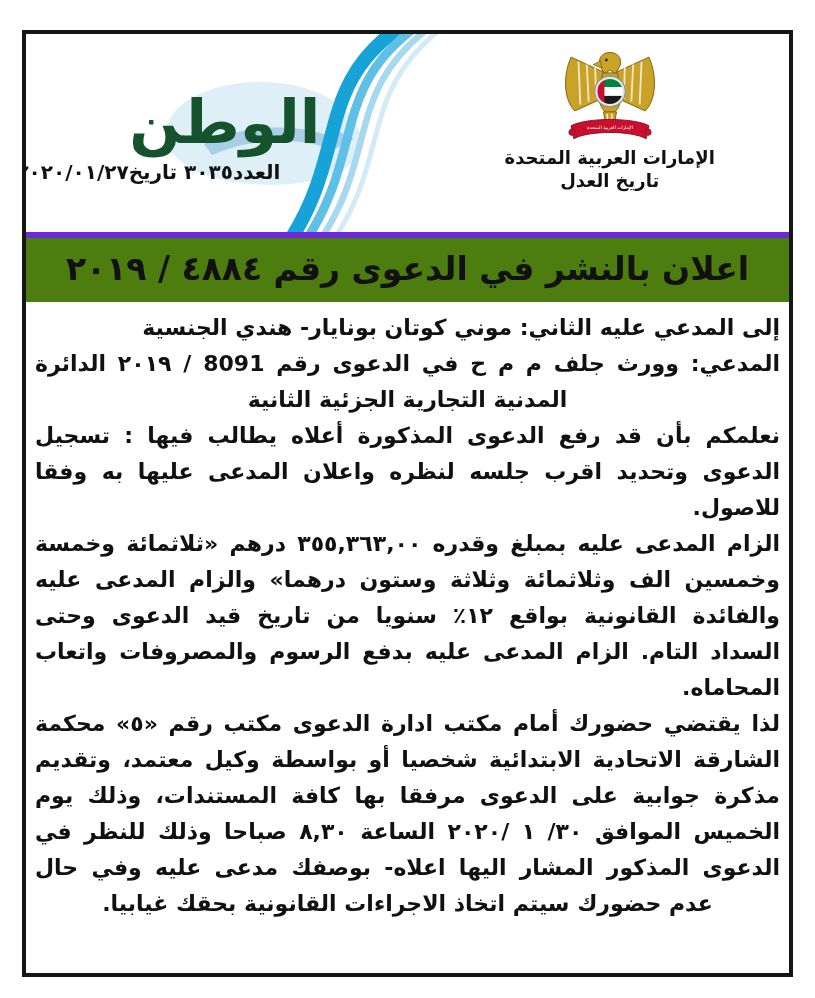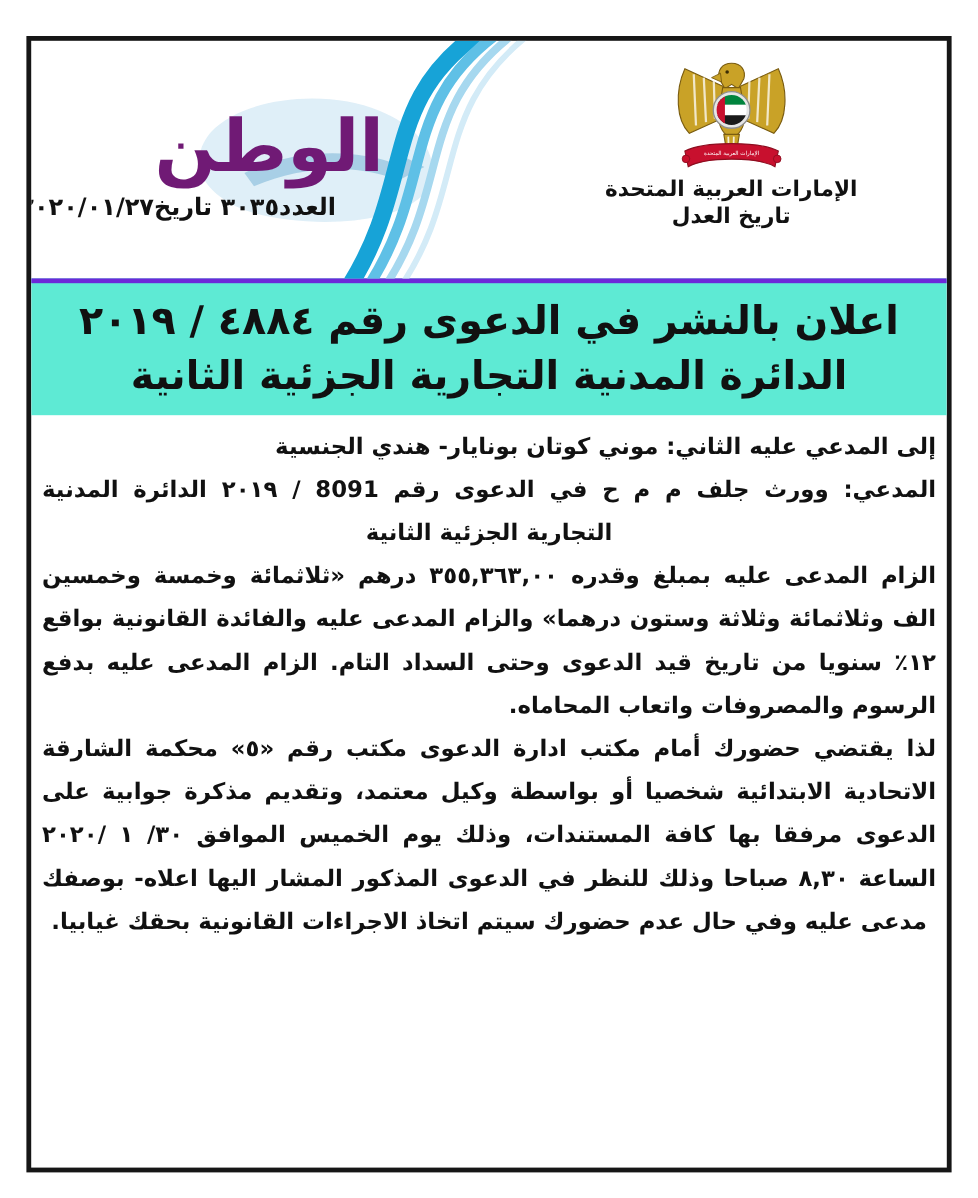--- a/index.html
+++ b/index.html
@@ -22,39 +22,39 @@
     width:47%;text-align:center;padding-top:14px;position:relative;z-index:2;
   }
   .authority-block .emblem{display:block;margin:2px auto 2px;}
   .authority-line{font-weight:bold;font-size:18px;line-height:23px;}
   .masthead-block{
     width:53%;position:relative;text-align:center;z-index:1;
   }
   .newspaper-logo{
     position:absolute;right:110px;left:120px;top:58px;
     font-size:60px;font-weight:bold;letter-spacing:0;line-height:1;
-    color:#701a75;z-index:3;
+    color:#14532d;z-index:3;
   }
   .issue-line{
     position:absolute;right:150px;left:70px;top:126px;
     font-size:20px;font-weight:bold;z-index:3;white-space:nowrap;
   }
   .swoosh-wrap{position:absolute;left:228px;top:-4px;width:205px;height:206px;z-index:2;pointer-events:none;}
   .watermark-wrap{position:absolute;left:120px;top:34px;width:240px;height:130px;z-index:0;opacity:.75;pointer-events:none;}
   
   .title-band{
-    background:#5eead4;text-align:center;
-    padding:8px 6px 10px;border-top:4px solid #6d28d9;
+    background:#4d7c0f;text-align:center;
+    padding:8px 6px 10px;border-top:6px solid #6d28d9;
   }
   .title-line1{font-size:33px;font-weight:bold;line-height:46px;white-space:nowrap;}
   .title-line2{font-size:33px;font-weight:bold;line-height:46px;white-space:nowrap;}
   
   .body-text{
     padding:8px 9px 0;
-    font-size:19px;font-weight:bold;line-height:36px;
+    font-size:22px;font-weight:bold;line-height:36px;
   }
   .body-text p{margin:0;text-align:justify;}
   p.center-last{text-align-last:center;}
 </style>
 </head>
 <body>
 
 <div class="ad-frame">
 
   <div class="top-section">
@@ -117,23 +117,23 @@
         </svg>
       </div>
       <div class="newspaper-logo">الوطن</div>
       <div class="issue-line">العدد٣٠٣٥ تاريخ٢٠٢٠/٠١/٢٧م</div>
     </div>
 
   </div>
 
   <div class="title-band">
     <div class="title-line1">اعلان بالنشر في الدعوى رقم ٤٨٨٤ / ٢٠١٩</div>
-    <div class="title-line2">الدائرة المدنية التجارية الجزئية الثانية</div>
   </div>
 
   <div class="body-text">
     <p>إلى المدعي عليه الثاني: موني كوتان بونايار- هندي الجنسية</p>
     <p class="center-last">المدعي: وورث جلف م م ح في الدعوى رقم 8091 / ٢٠١٩ الدائرة المدنية التجارية الجزئية الثانية</p>
+    <p>نعلمكم بأن قد رفع الدعوى المذكورة أعلاه يطالب فيها : تسجيل الدعوى وتحديد اقرب جلسه لنظره واعلان المدعى عليها به وفقا للاصول.</p>
     <p>الزام المدعى عليه بمبلغ وقدره ٣٥٥,٣٦٣,٠٠ درهم «ثلاثمائة وخمسة وخمسين الف وثلاثمائة وثلاثة وستون درهما» والزام المدعى عليه والفائدة القانونية بواقع ١٢٪ سنويا من تاريخ قيد الدعوى وحتى السداد التام. الزام المدعى عليه بدفع الرسوم والمصروفات واتعاب المحاماه.</p>
     <p class="center-last">لذا يقتضي حضورك أمام مكتب ادارة الدعوى مكتب رقم «٥» محكمة الشارقة الاتحادية الابتدائية شخصيا أو بواسطة وكيل معتمد، وتقديم مذكرة جوابية على الدعوى مرفقا بها كافة المستندات، وذلك يوم الخميس الموافق ٣٠/ ١ /٢٠٢٠ الساعة ٨,٣٠ صباحا وذلك للنظر في الدعوى المذكور المشار اليها اعلاه- بوصفك مدعى عليه وفي حال عدم حضورك سيتم اتخاذ الاجراءات القانونية بحقك غيابيا.</p>
   </div>
 
 </div>
 
 </body></html>

